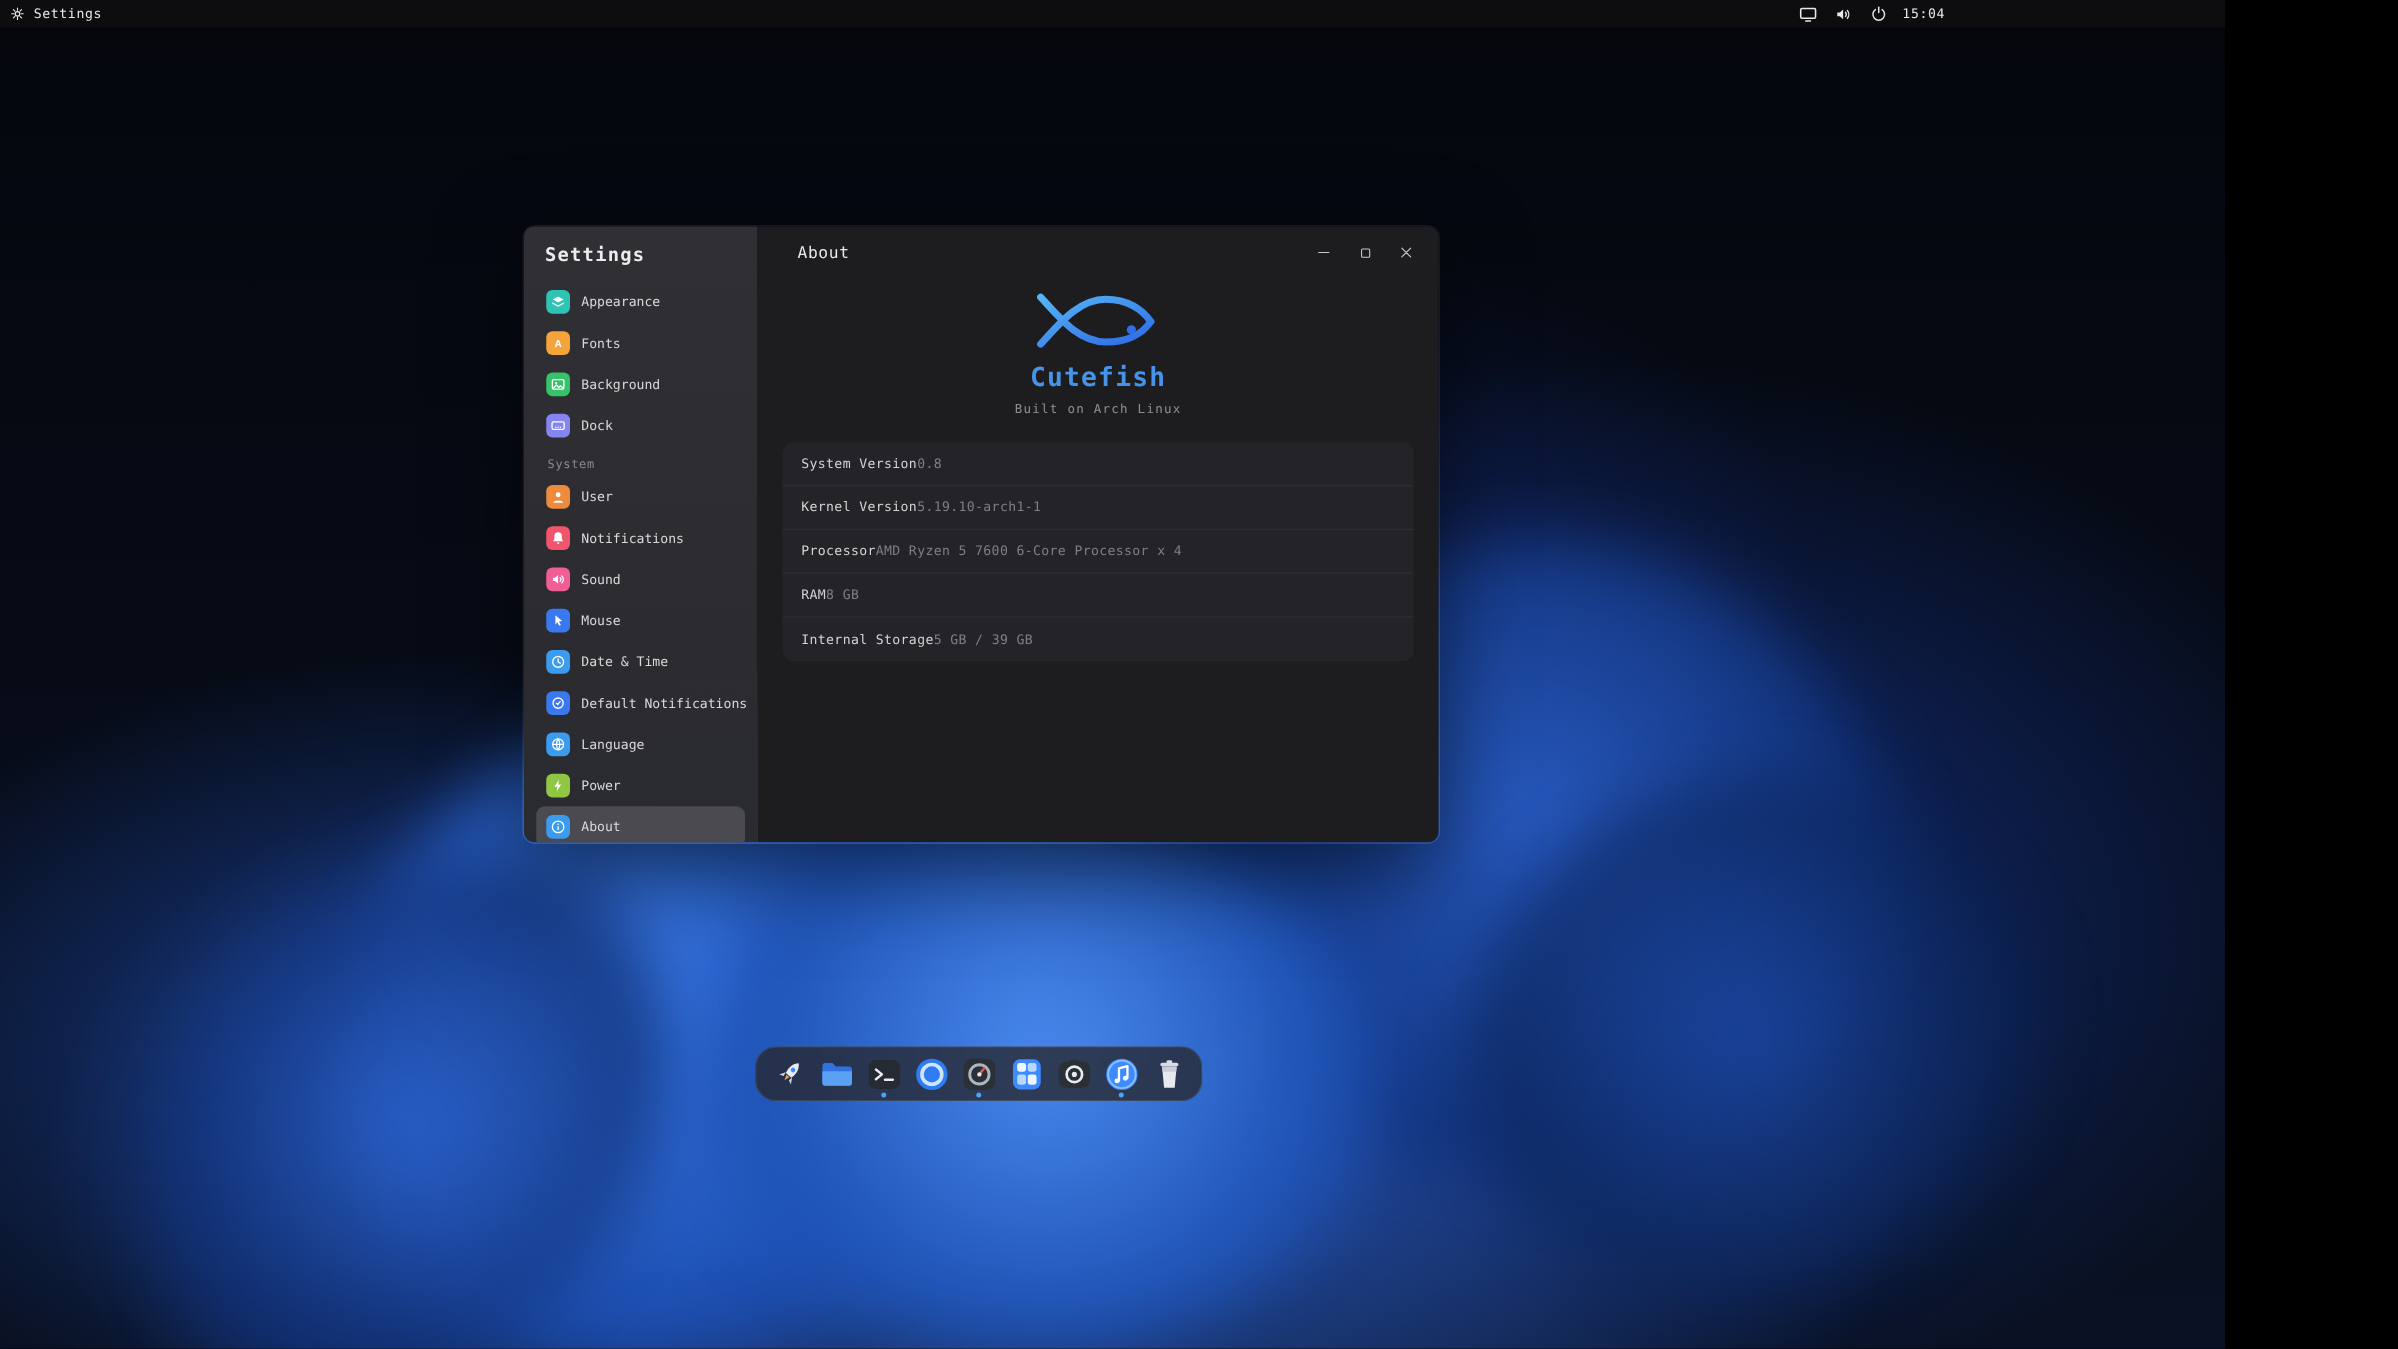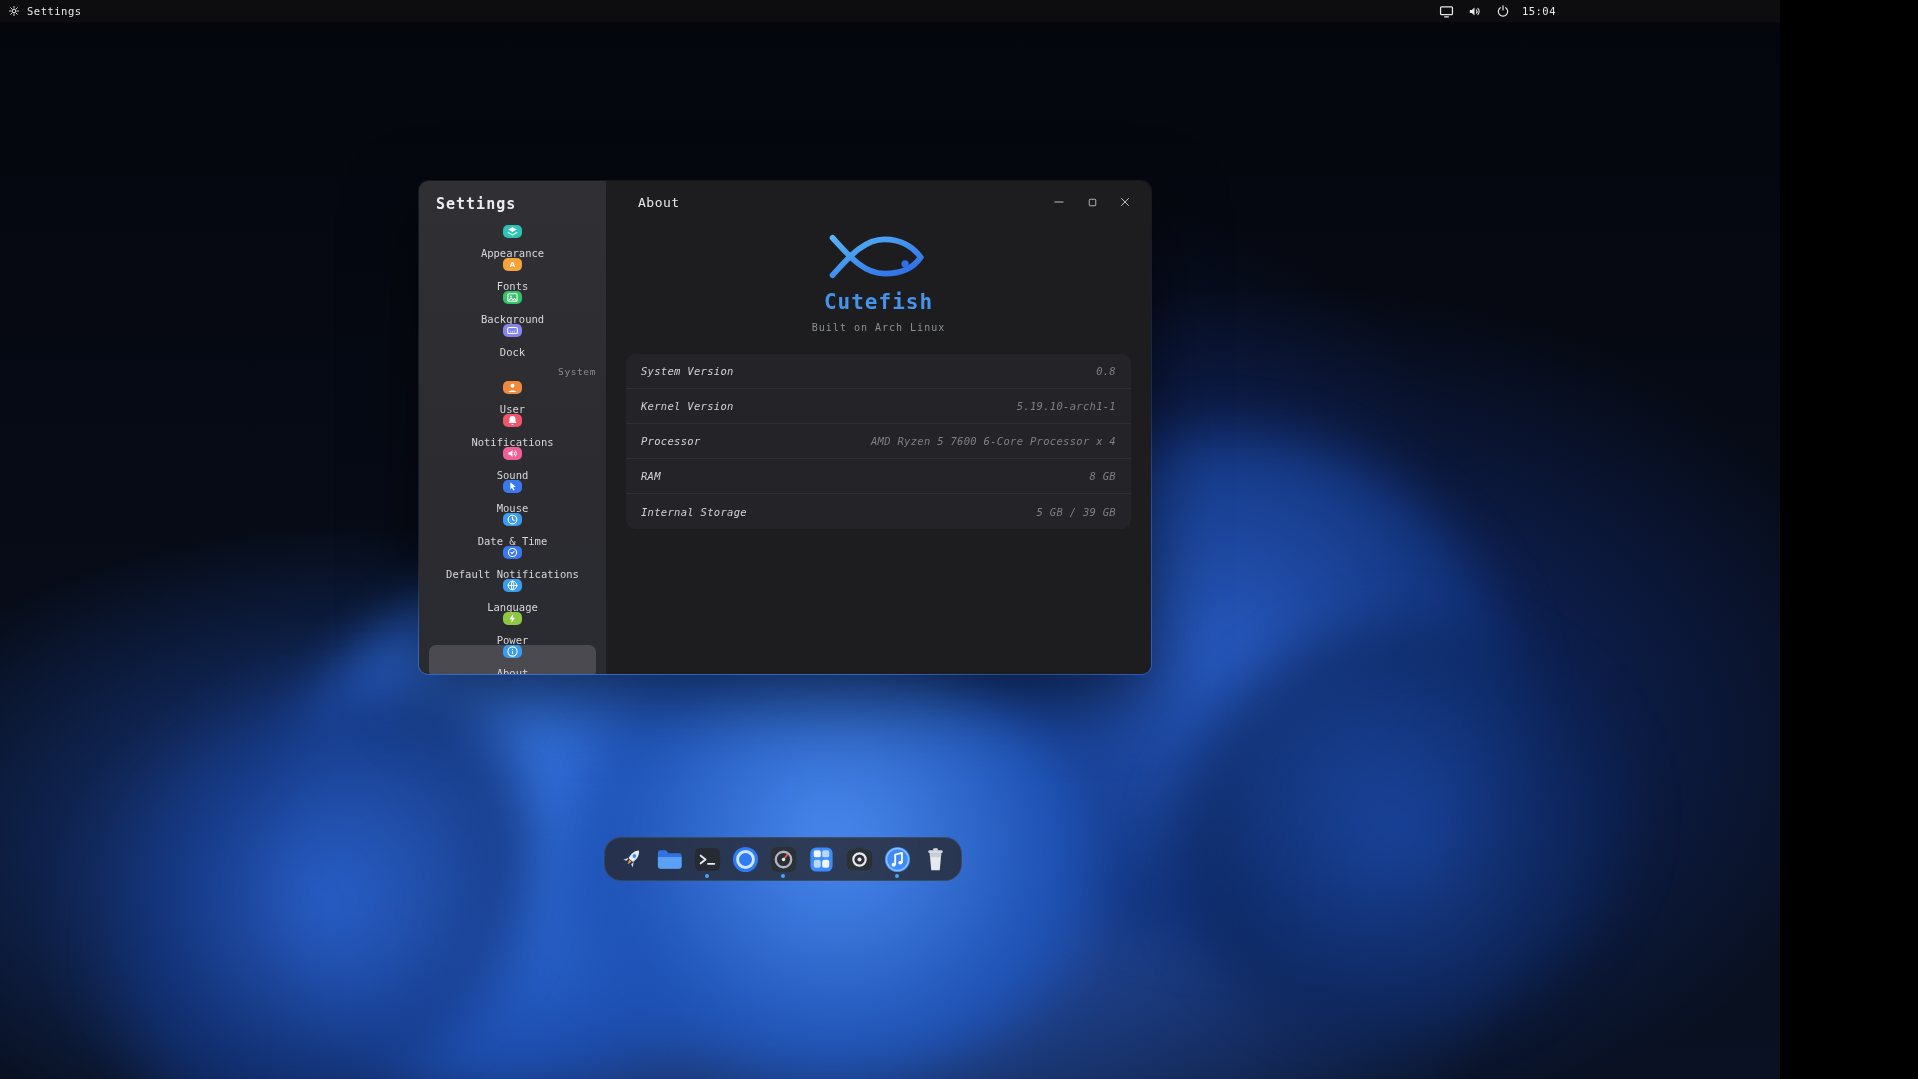--- a/index.html
+++ b/index.html
@@ -30,41 +30,41 @@
   .tb-ico { display:flex; align-items:center; justify-content:center; width:18px; height:22px; }
   .topbar-clock { font-size:10.5px; letter-spacing:.5px; }
 
   
   .window { position:absolute; z-index:10; left:418px; top:180px; width:734px; height:495px;
     border-radius:10px; overflow:hidden; display:flex;
     border:1px solid rgba(255,255,255,.07);
     box-shadow:0 24px 70px rgba(0,0,0,.55); }
   .sidebar { width:187px; background:linear-gradient(180deg, rgba(49,49,53,.98), rgba(42,42,46,.98)); padding:12px 10px 8px; }
   .sidebar-title { font-size:15px; font-weight:bold; color:#ececef; letter-spacing:1px; margin:2px 0 12px 7px; }
-  .side-item { display:flex; align-items:center; gap:9px; height:33px; padding:0 8px; border-radius:7px; cursor:default;flex-direction:column; }
+  .side-item { display:flex; align-items:center; gap:9px; height:33px; padding:0 8px; border-radius:7px; cursor:default; }
   .side-item.selected { background:#4a4a50; }
   .side-icon { width:19px; height:19px; min-width:19px; border-radius:5px; display:flex; align-items:center; justify-content:center; }
   .side-icon svg { width:13px; height:13px; display:block; }
   .side-label { font-size:10.5px; color:#d8d8db; white-space:nowrap; }
-  .section-label { font-size:9.5px; color:#8a8a90; letter-spacing:.6px; margin:9px 0 4px 9px;text-align:right; }
+  .section-label { font-size:9.5px; color:#8a8a90; letter-spacing:.6px; margin:9px 0 4px 9px; }
 
   .content { flex:1; background:#1d1d20; display:flex; flex-direction:column; }
   .content-header { height:36px; display:flex; align-items:center; padding:6px 14px 0 32px; }
   .content-title { font-size:13px; color:#e7e7ea; letter-spacing:.5px; }
   .win-controls { margin-left:auto; display:flex; align-items:center; gap:9px; }
   .win-btn { width:24px; height:24px; display:flex; align-items:center; justify-content:center; border-radius:5px; color:#c9c9cd; }
   .win-btn svg { display:block; }
 
   .logo-area { text-align:center; margin-top:14px; }
   .fish-logo { display:block; margin:0 auto; }
   .brand { font-size:21px; font-weight:bold; color:#4693ea; letter-spacing:1px; margin-top:8px; }
   .tagline { font-size:10px; color:#8b9097; letter-spacing:1px; margin-top:8px; }
 
   .info-card { margin:21px 20px 0; background:#242428; border-radius:9px; overflow:hidden; }
-  .info-row { display:flex; justify-content:space-between; align-items:center; height:35px; padding:0 15px; border-bottom:1px solid rgba(255,255,255,.05);font-style:italic; }
+  .info-row { display:flex; justify-content:flex-start; align-items:center; height:35px; padding:0 15px; border-bottom:1px solid rgba(255,255,255,.05); }
   .info-row:last-child { border-bottom:none; }
   .info-label { font-size:10.5px; color:#d3d3d6; letter-spacing:.3px; }
   .info-value { font-size:10.5px; color:#7e7f85; letter-spacing:.3px; }
 
   
   .dock { position:absolute; z-index:10; left:604px; top:837px; width:358px; height:44px;
     background:rgba(40,40,46,.78); border:1px solid rgba(255,255,255,.09);
     border-radius:17px; display:flex; align-items:center; justify-content:space-between; padding:0 11px; }
   .dock-item { position:relative; width:30px; height:40px; display:flex; align-items:center; justify-content:center; }
   .dock-icon { width:29px; height:29px; display:flex; align-items:center; justify-content:center; }

